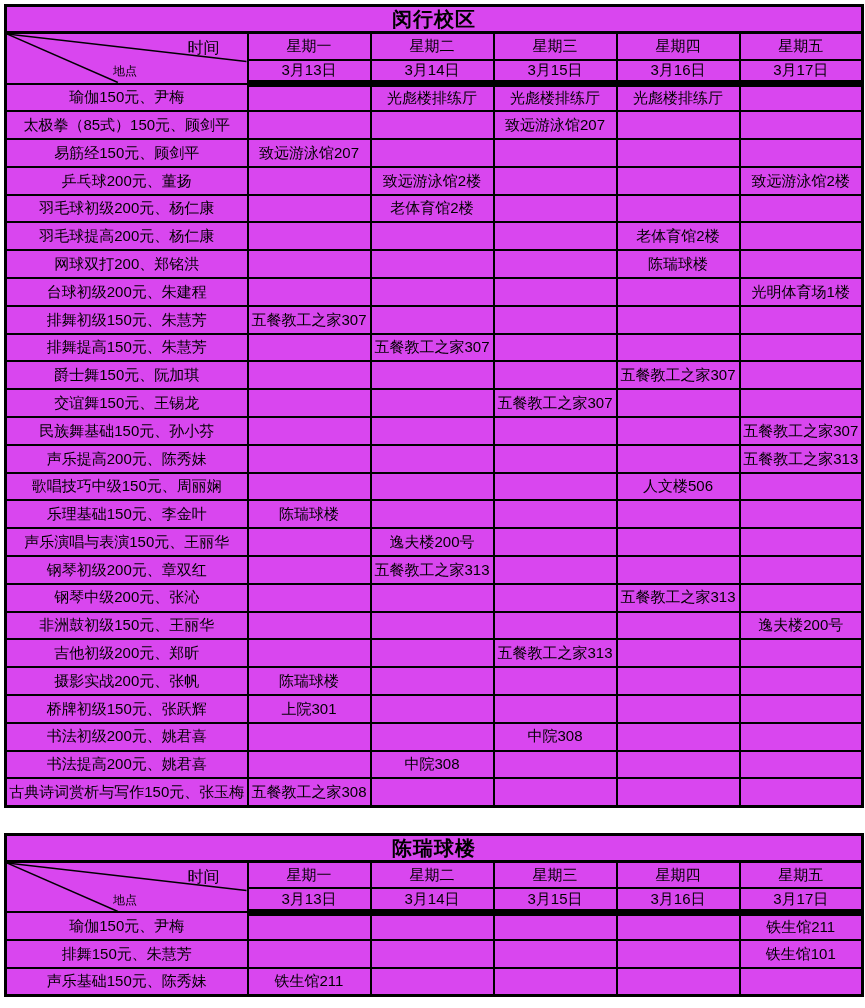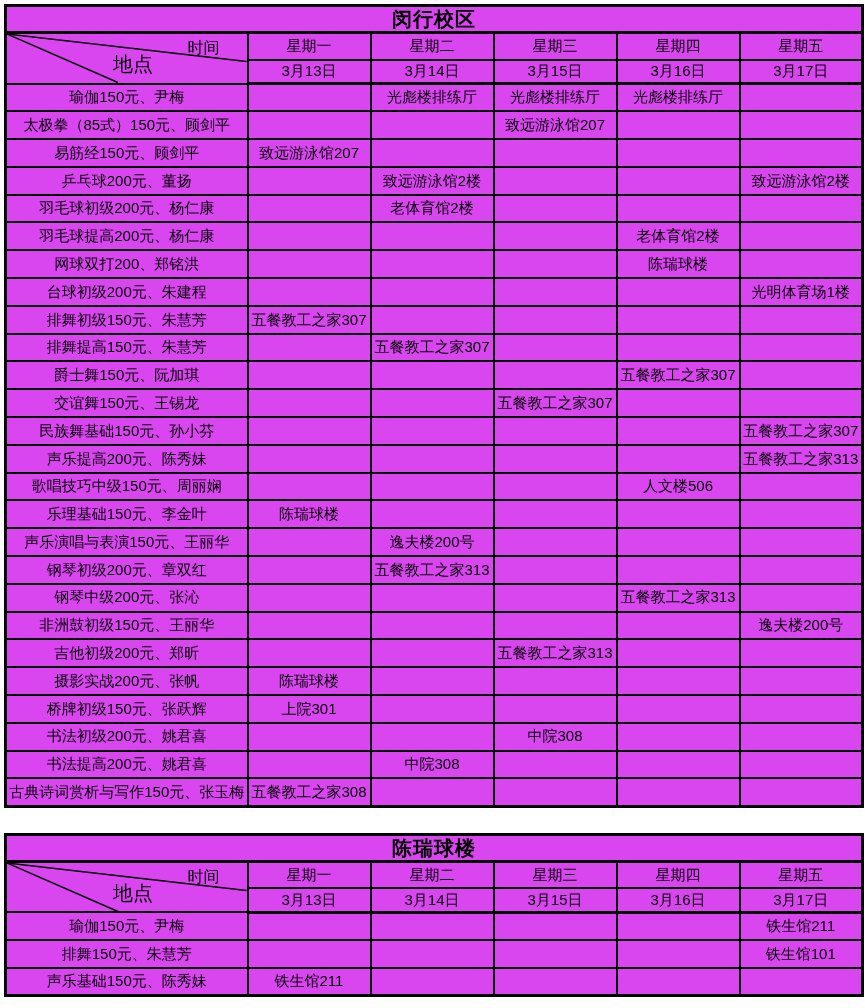--- a/index.html
+++ b/index.html
@@ -40,44 +40,44 @@
 
   tr.title-row { height: 27px; }
   tr.title-row td {
     font-size: 20px;
     font-weight: bold;
     border-bottom: 3px solid #000000;
     letter-spacing: 1px;
   }
   tr.day-row  { height: 27px; }
   tr.date-row { height: 24px; }
-  tr.date-row td { border-bottom: 3px solid #000000; }
+  tr.date-row td { border-bottom: 7px solid #000000; }
   tr.data-row { height: 27.8px; }
 
   td.corner-cell {
     position: relative;
     padding: 0;
   }
   td.corner-cell svg {
     position: absolute;
     left: 0; top: 0;
     width: 100%; height: 100%;
     display: block;
   }
   .lbl-time {
     position: absolute;
     top: 5px;
     right: 27px;
     font-size: 16px;
   }
   .lbl-loc {
     position: absolute;
-    top: 19px;
+    top: 31px;
     left: 106px;
-    font-size: 20px;
+    font-size: 12px;
   }
   .lbl-course {
     position: absolute;
     top: 55px;
     left: 9px;
     font-size: 15px;
   }
 </style>
 </head>
 <body>

